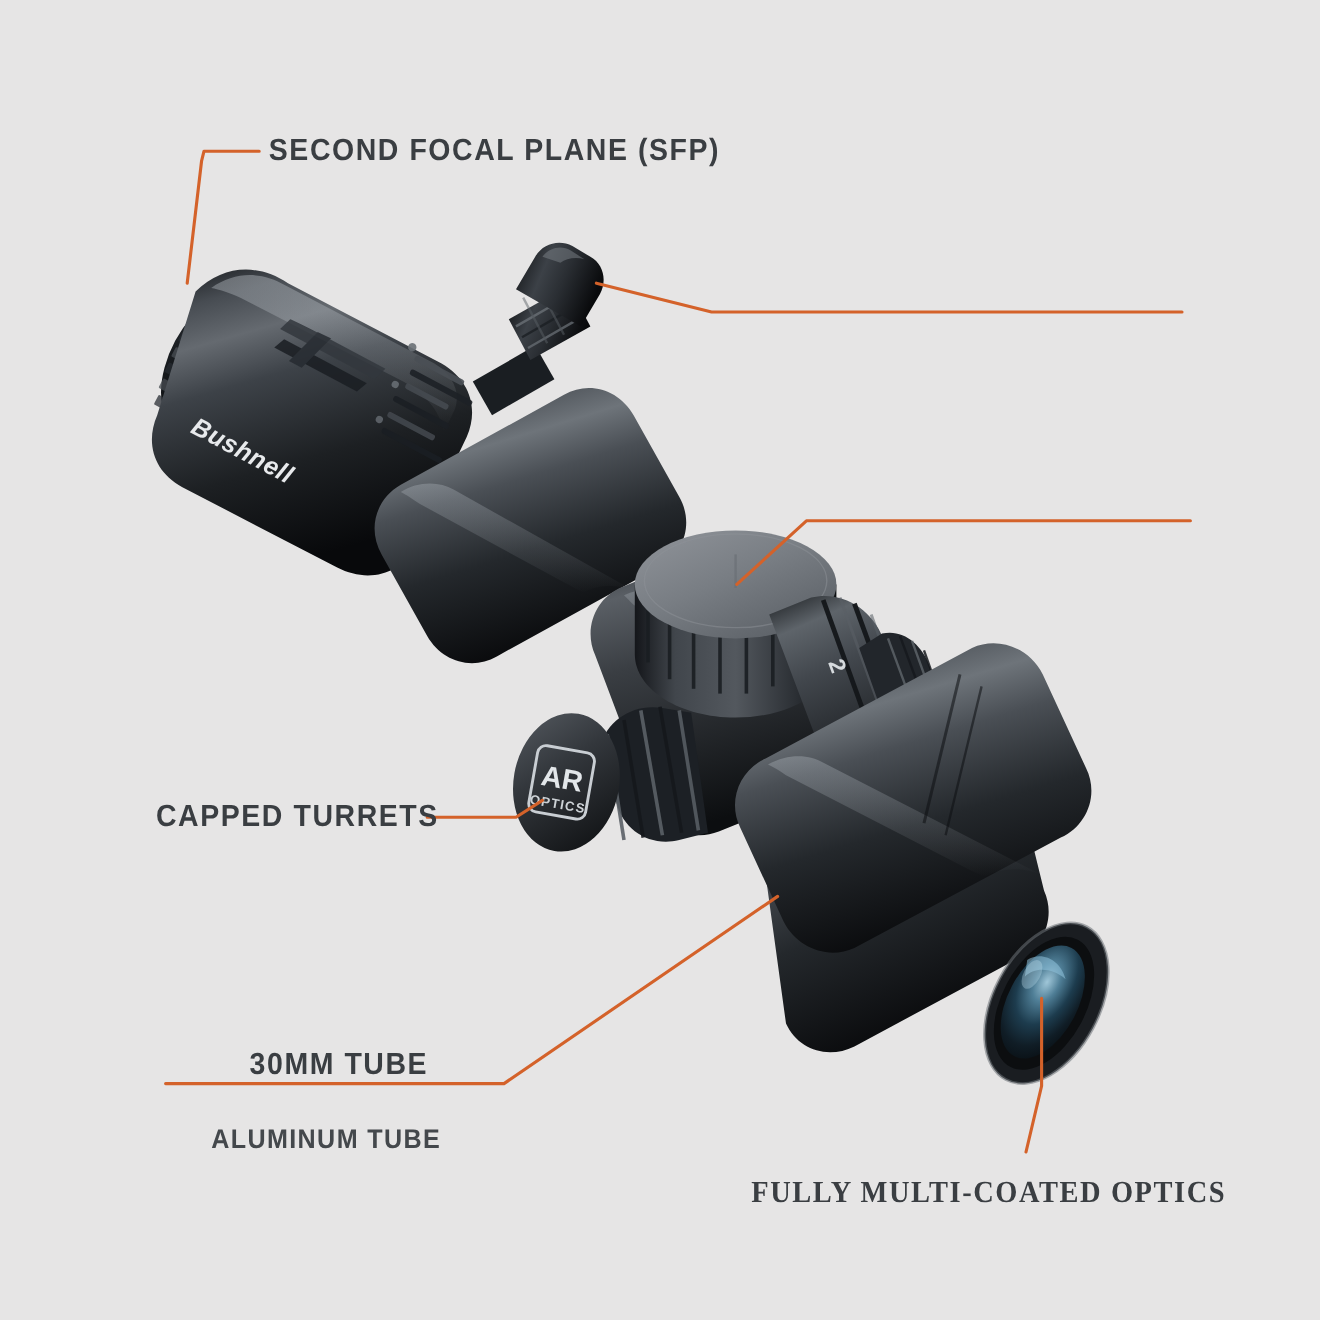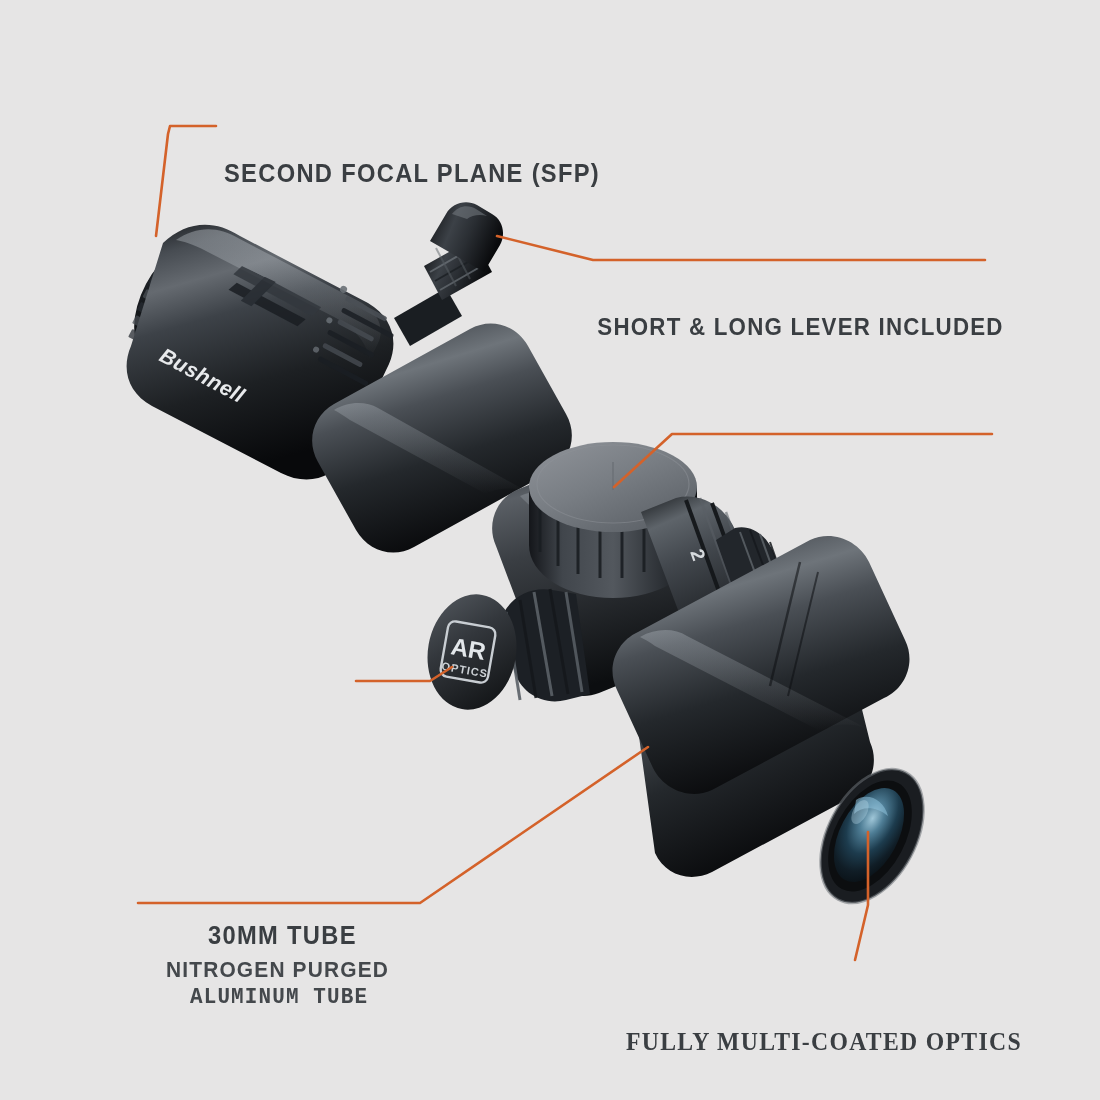--- a/index.html
+++ b/index.html
@@ -7,21 +7,21 @@
   body{
     width:1100px;height:1100px;
     background:#e6e5e5;
     font-family:"Liberation Sans",sans-serif;
     overflow:hidden;
     position:relative;
   }
   #stage{position:absolute;inset:0;width:1100px;height:1100px;}
 
   
-  .callout{position:absolute;color:#3a3e42;white-space:nowrap;margin-top:48px;}
+  .callout{position:absolute;color:#3a3e42;white-space:nowrap;}
   .callout .ln{
     display:block;
     font-weight:700;
     letter-spacing:.055em;
     text-transform:uppercase;
     font-stretch:condensed;
     transform:scaleX(.93);
     transform-origin:left center;
     line-height:1.22;
   }
@@ -329,33 +329,30 @@
       <path d="M138,903 L420,903 L648,747"></path>
 
       <path d="M868,832 L868,905 L855,960"></path>
     </g>
   </svg>
 
   <div class="callout sz-lg" style="left:224px; top:110px;">
     <span class="ln">SECOND FOCAL PLANE (SFP)</span>
   </div>
 
-  <div class="callout sz-md ctr" style="left:582px; top:264px;">
-    <span class="ln">SHORT &amp; LONG LEVER INCLUDED</span>
-  </div>
-
-
+
+
+  <div class="callout sz-lg" style="left:130px; top:665px;">
+    <span class="ln">CAPPED TURRETS</span>
+  </div>
 
   <div class="callout sz-lg" style="left:208px; top:872px;">
     <span class="ln">30MM TUBE</span>
   </div>
-  <div class="callout sz-sm wt-light" style="left:166px; top:908px;">
-    <span class="ln">NITROGEN PURGED</span>
-  </div>
-  <div class="callout sz-sm wt-light" style="left:190px; top:936px;font-family:Liberation Mono, monospace;">
+  <div class="callout sz-sm wt-light" style="left:176px; top:936px;">
     <span class="ln">ALUMINUM TUBE</span>
   </div>
 
   <div class="callout sz-lg" style="left:626px; top:978px;font-family:Liberation Serif, serif;">
     <span class="ln">FULLY MULTI-COATED OPTICS</span>
   </div>
 
 </div>
 
 </body></html>

